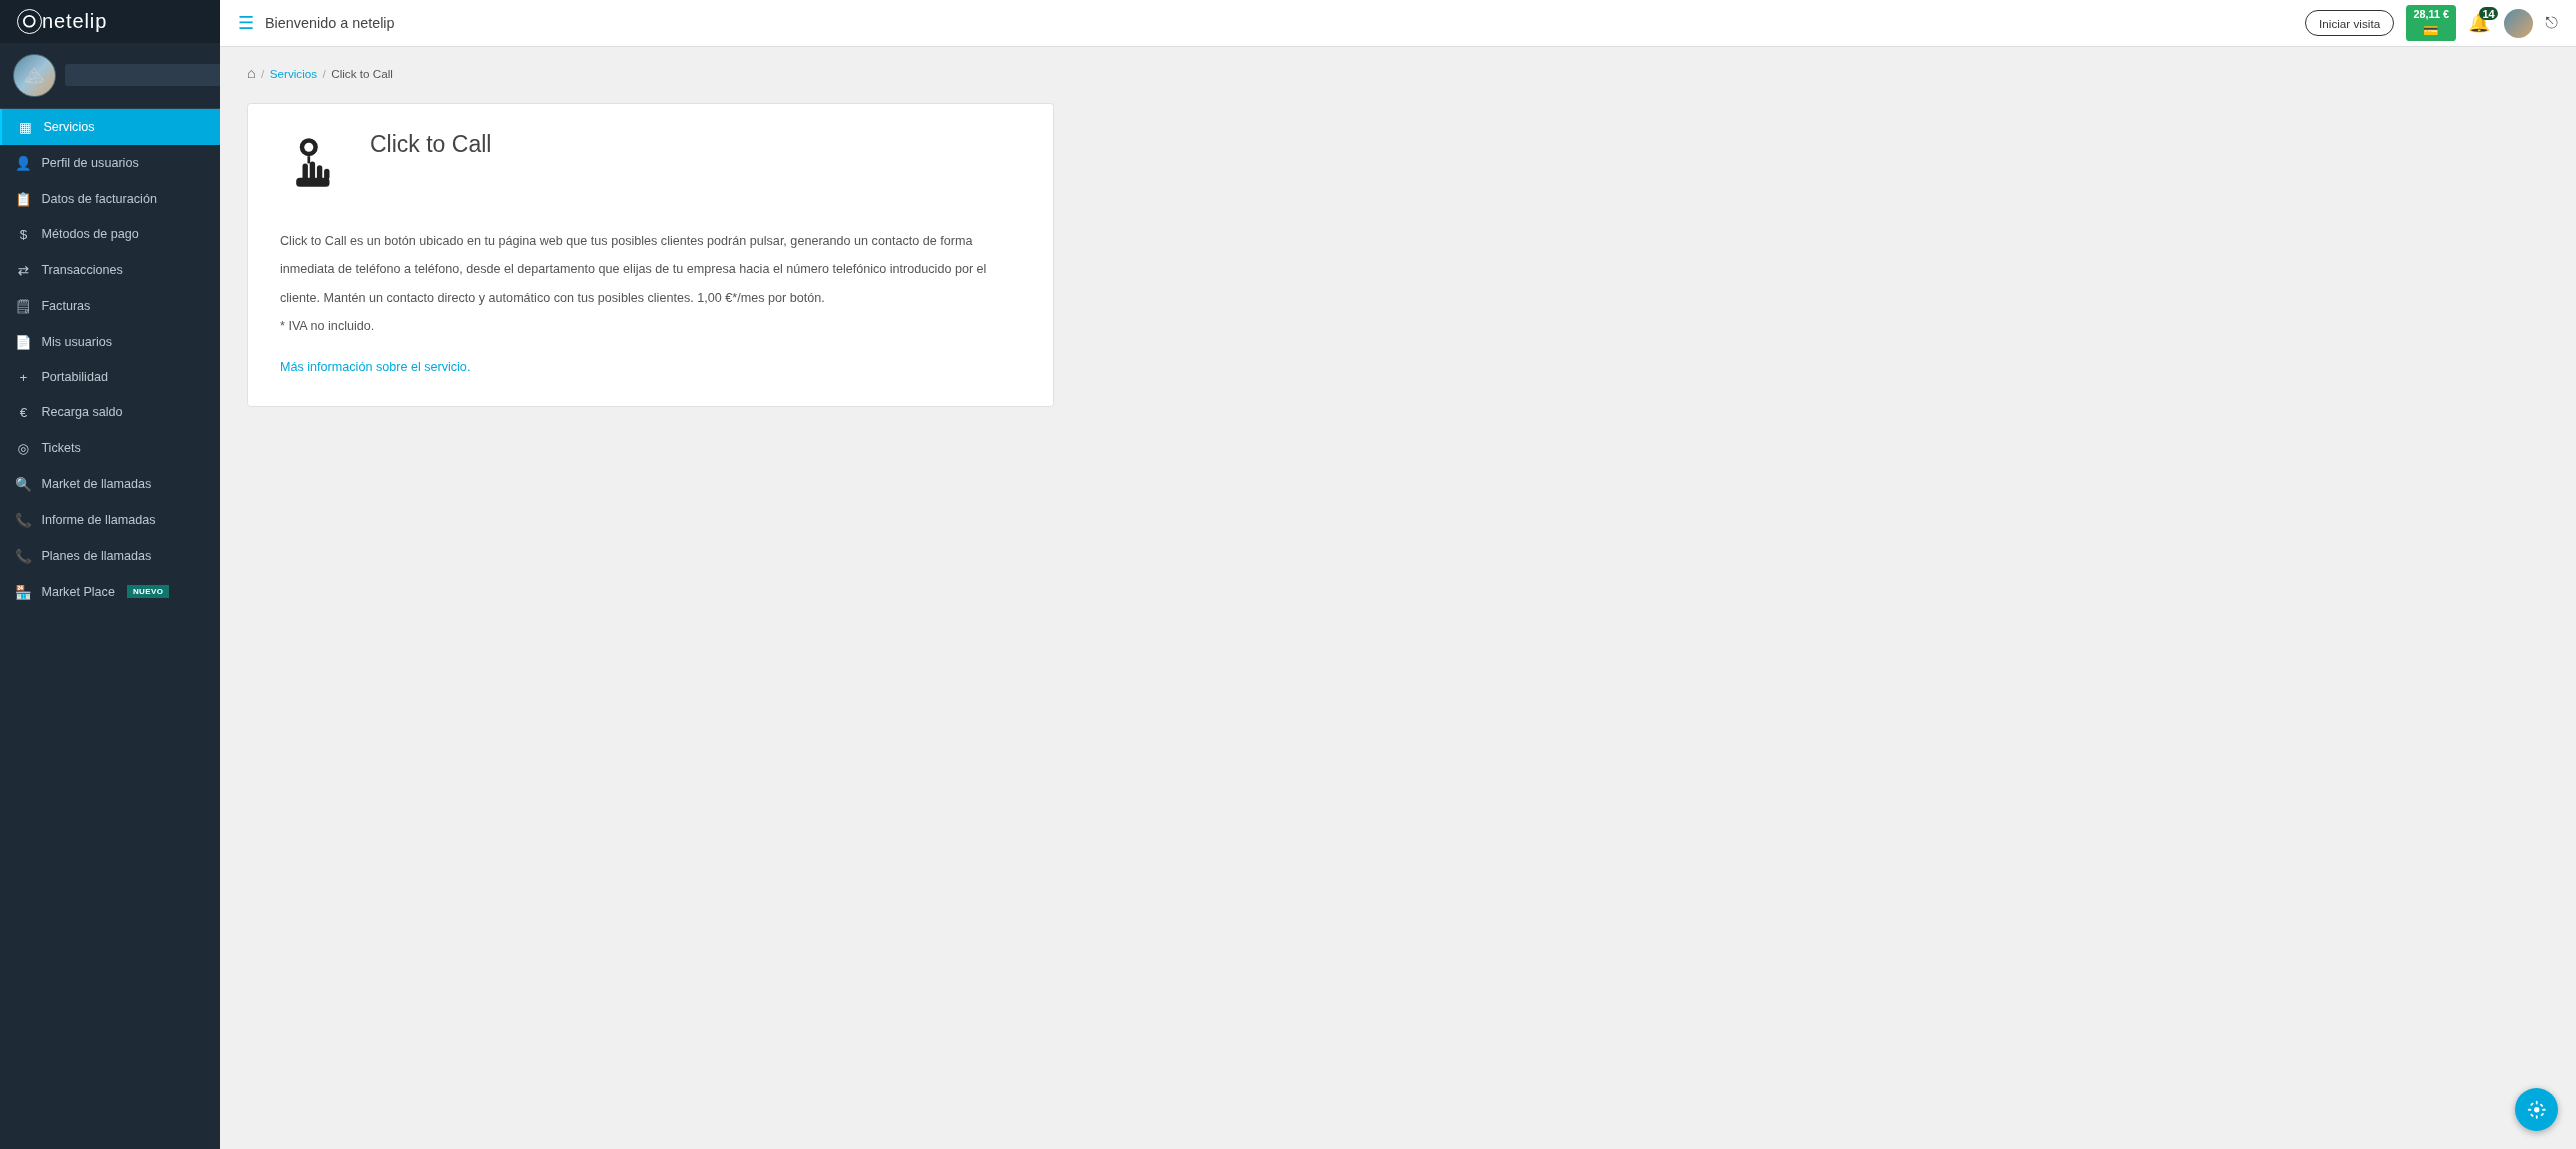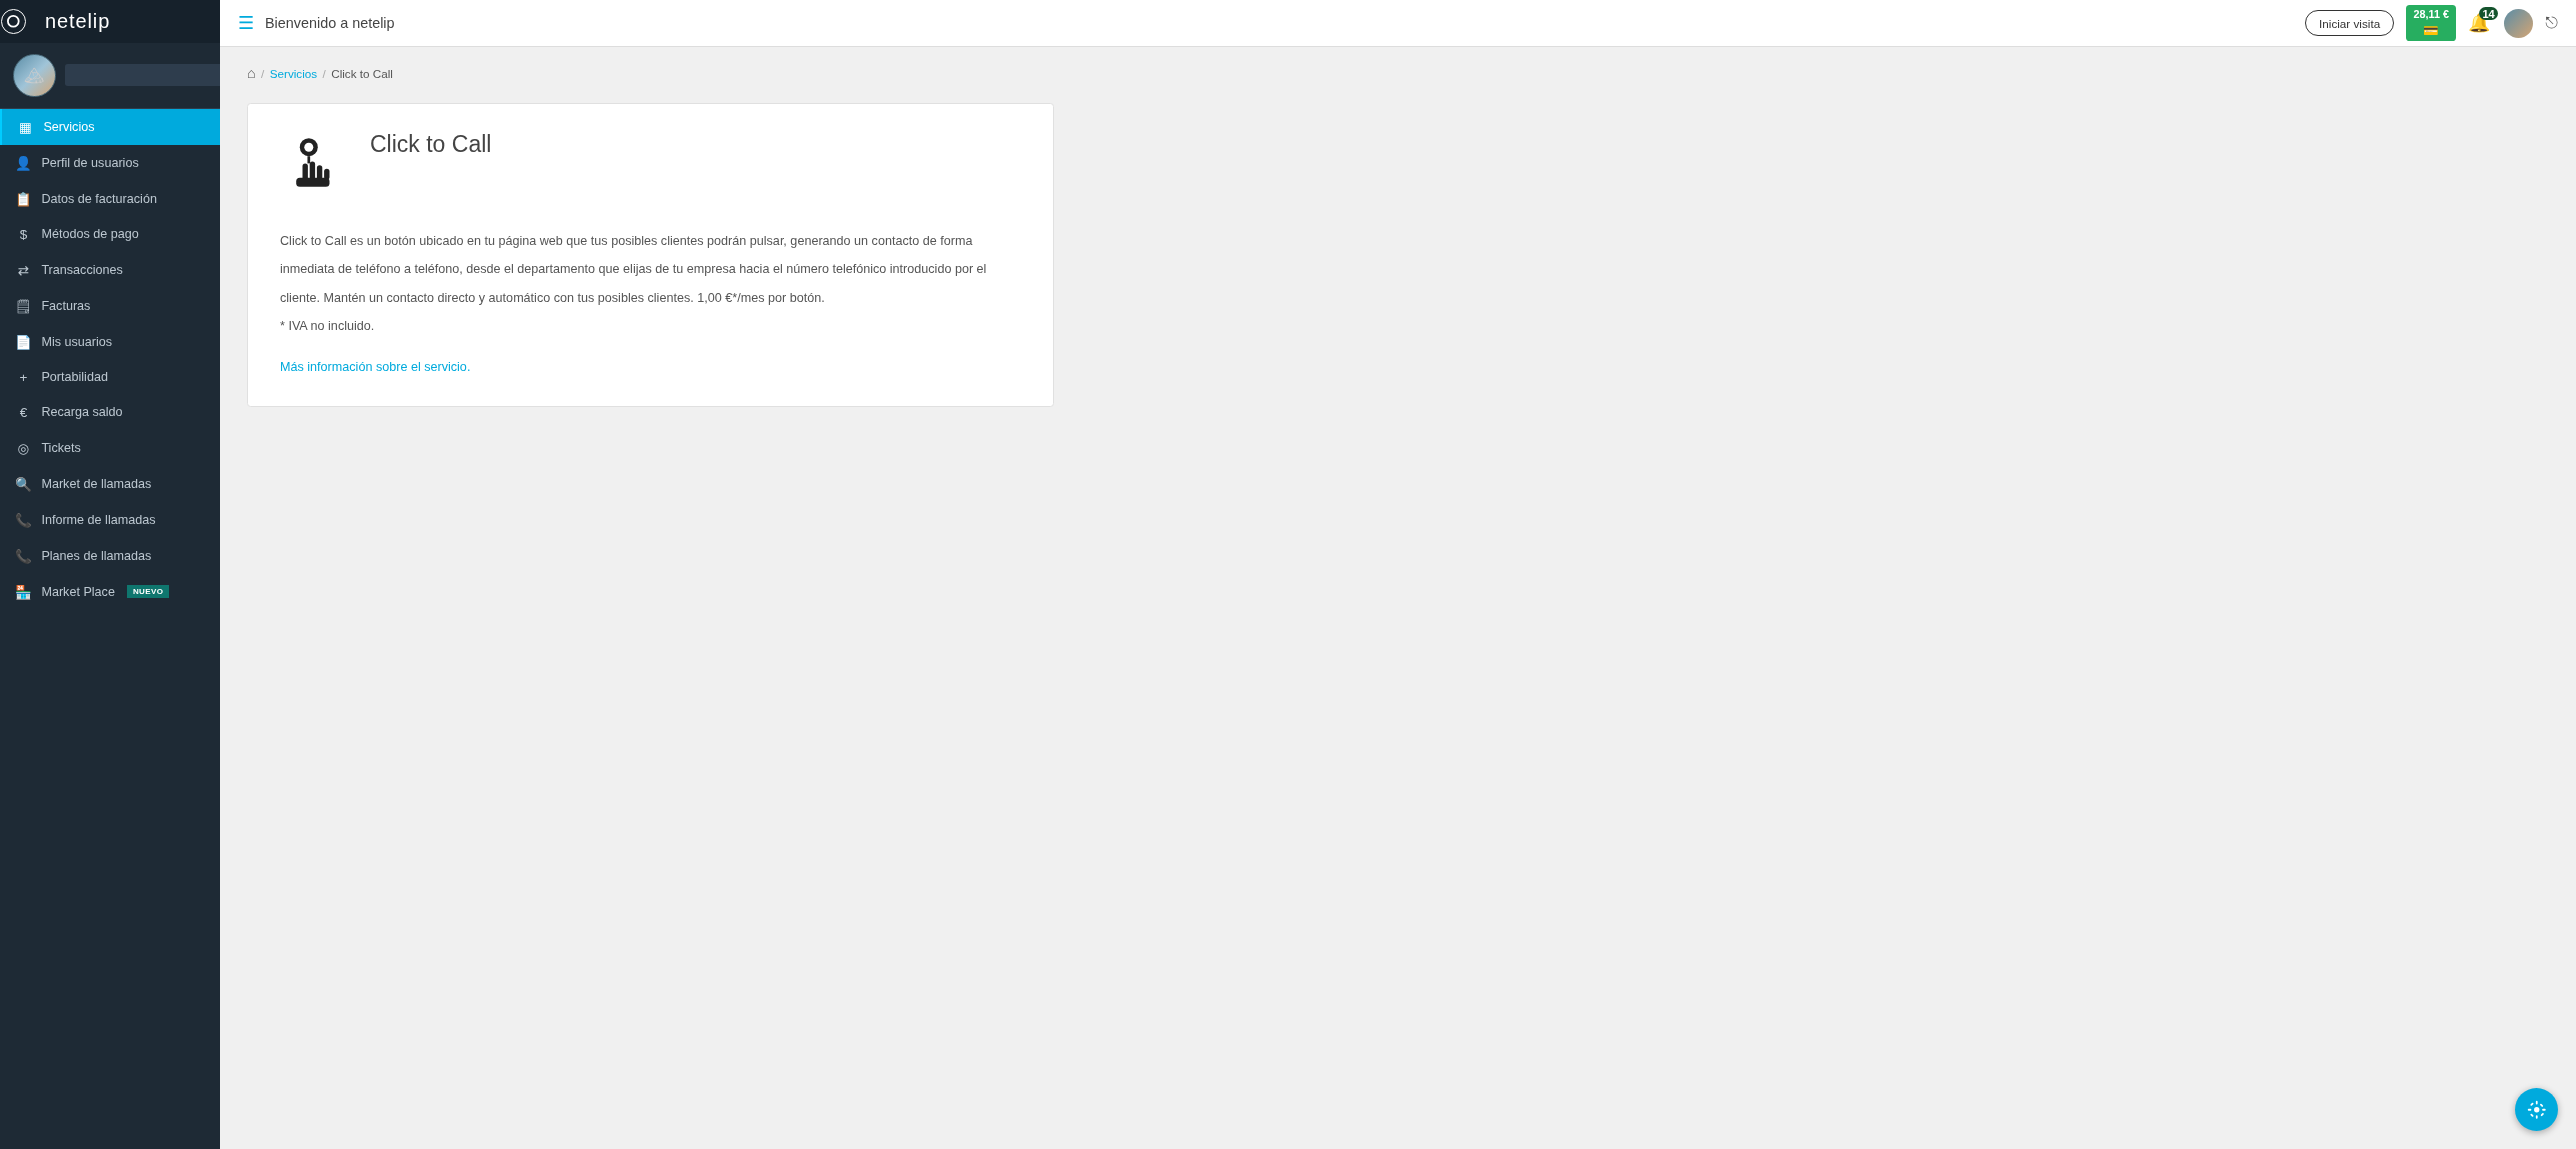--- a/index.html
+++ b/index.html
@@ -11,24 +11,24 @@
       min-width: 220px;
       background: #1e2a35;
       color: #ccc;
       display: flex;
       flex-direction: column;
       height: 100vh;
       overflow-y: auto;
     }
     .sidebar-header {
       background: #16212b;
-      padding: 9px 1px;
-      display: flex;
-      align-items: center;
-      gap: 19px;
+      padding: 9px 17px;
+      display: flex;
+      align-items: center;
+      gap: 0;
     }
     .logo-text {
       color: #fff;
       font-size: 20px;
       font-weight: 300;
       letter-spacing: 0.9px;
     }
     .logo-icon {
       width: 25px;
       height: 25px;

